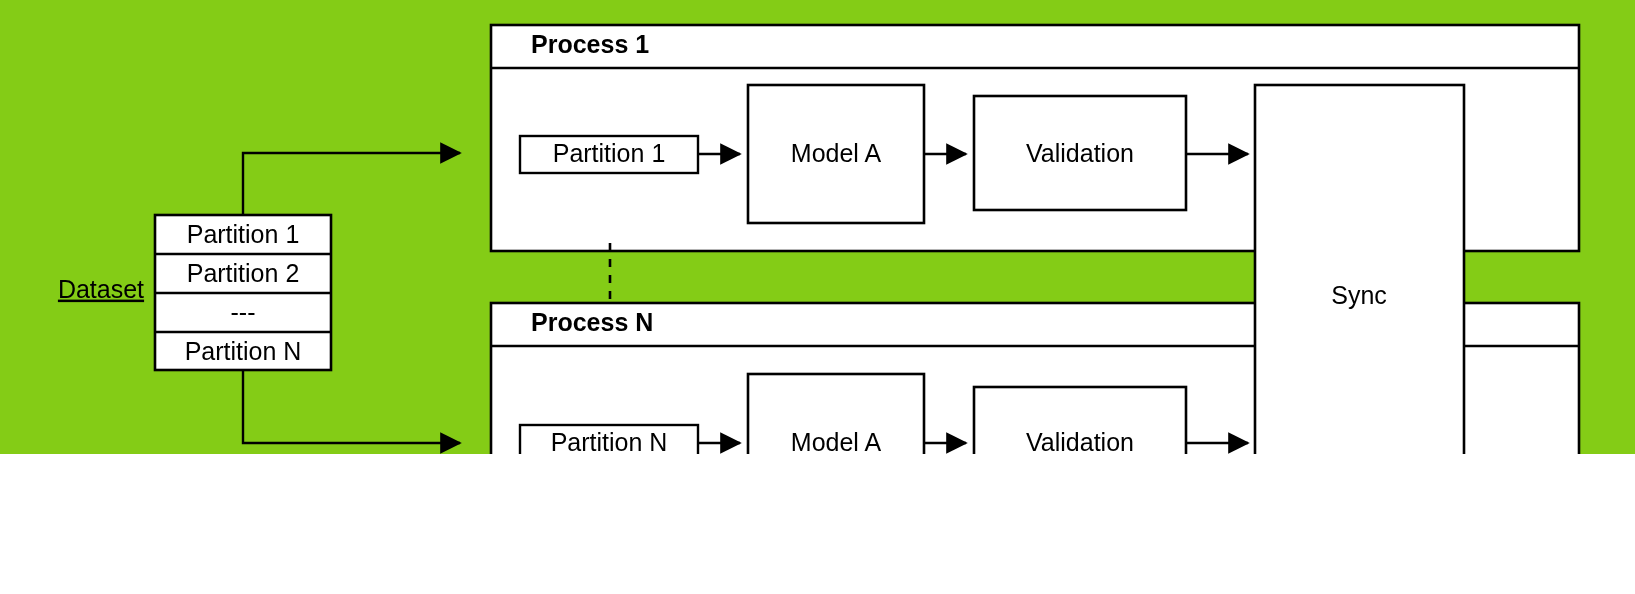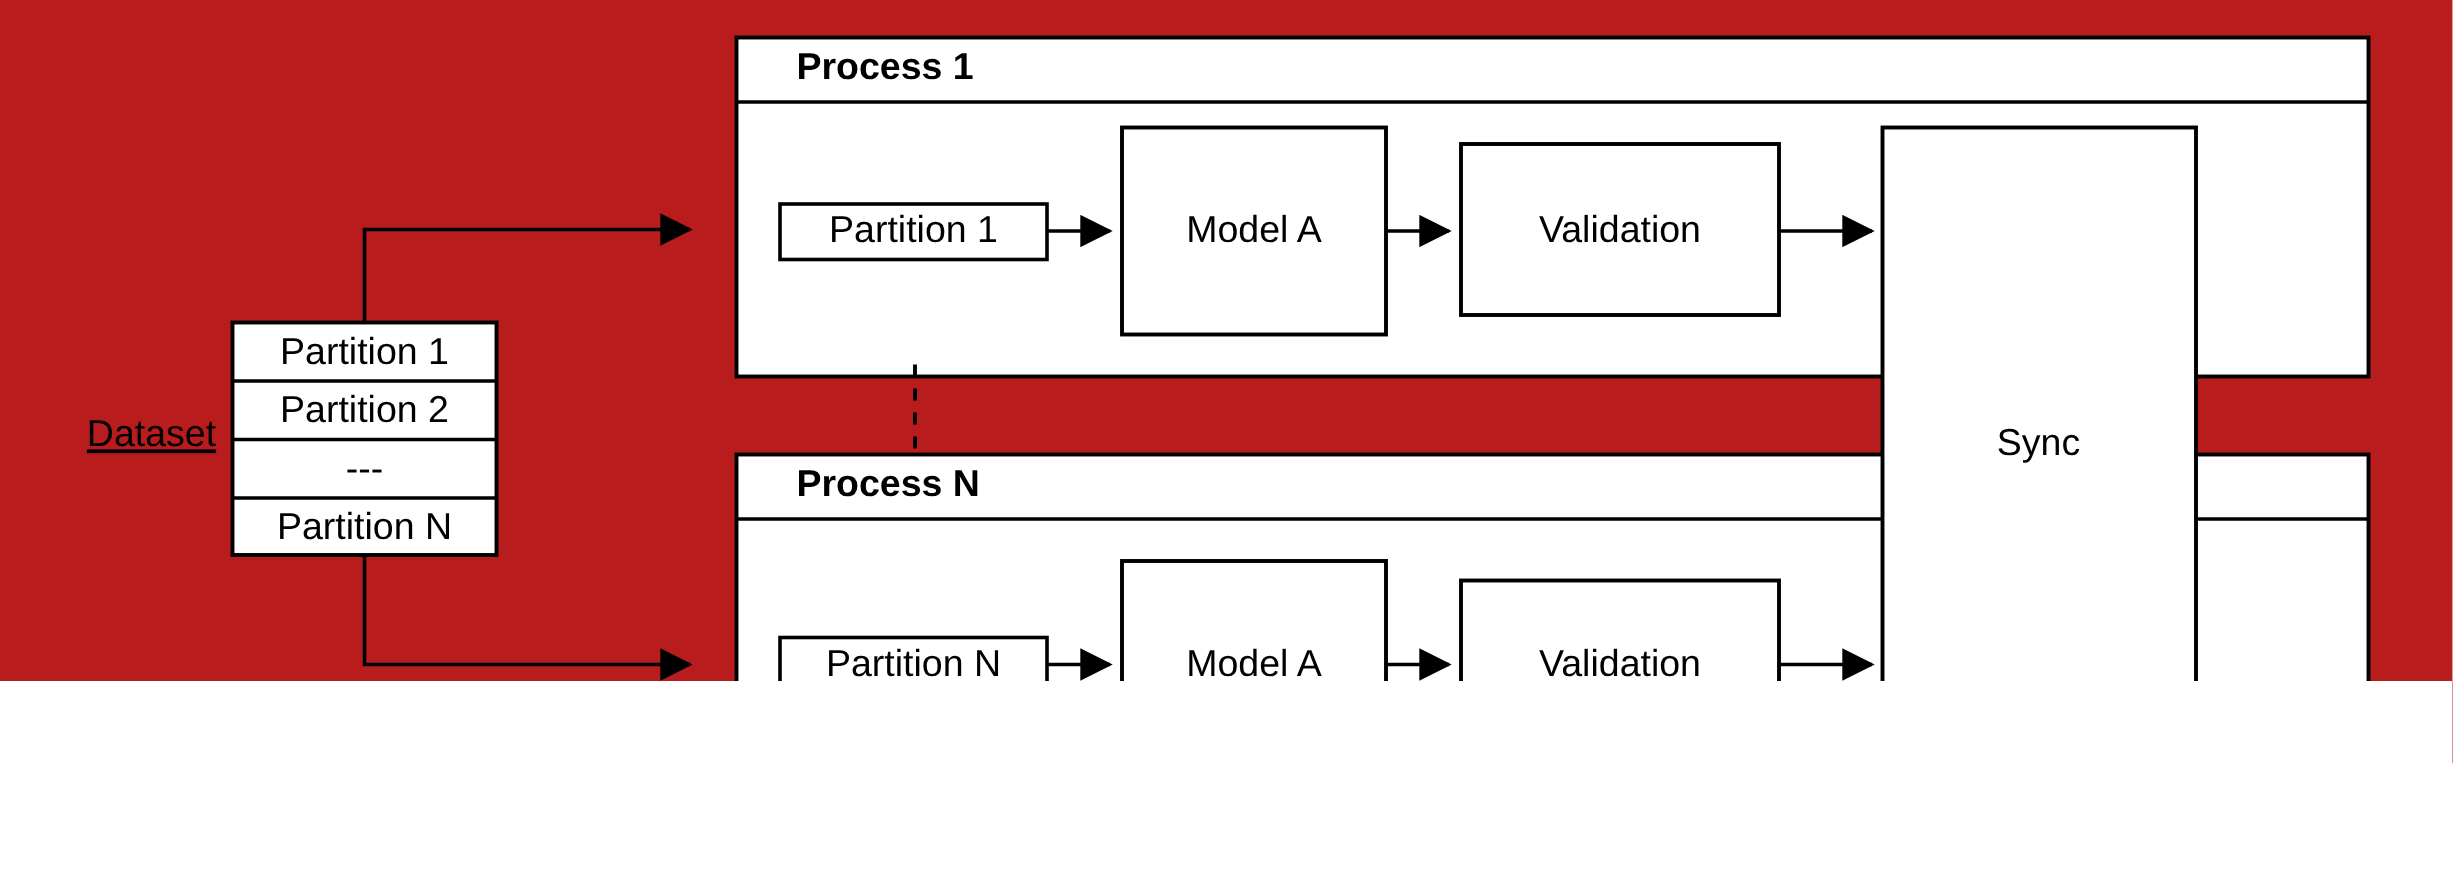--- a/index.html
+++ b/index.html
@@ -8,21 +8,21 @@
     padding: 0;
     background: #ffffff;
   }
   body {
     font-family: "Liberation Sans", sans-serif;
   }
   #diagram-root {
     position: relative;
     width: 1635px;
     height: 454px;
-    background: #b91c1c;
+    background: #84cc16;
     overflow: hidden;
   }
   svg#diagram-svg {
     display: block;
     width: 1635px;
     height: 594px;
   }
   .shape-box {
     fill: #ffffff;
     stroke: #000000;

